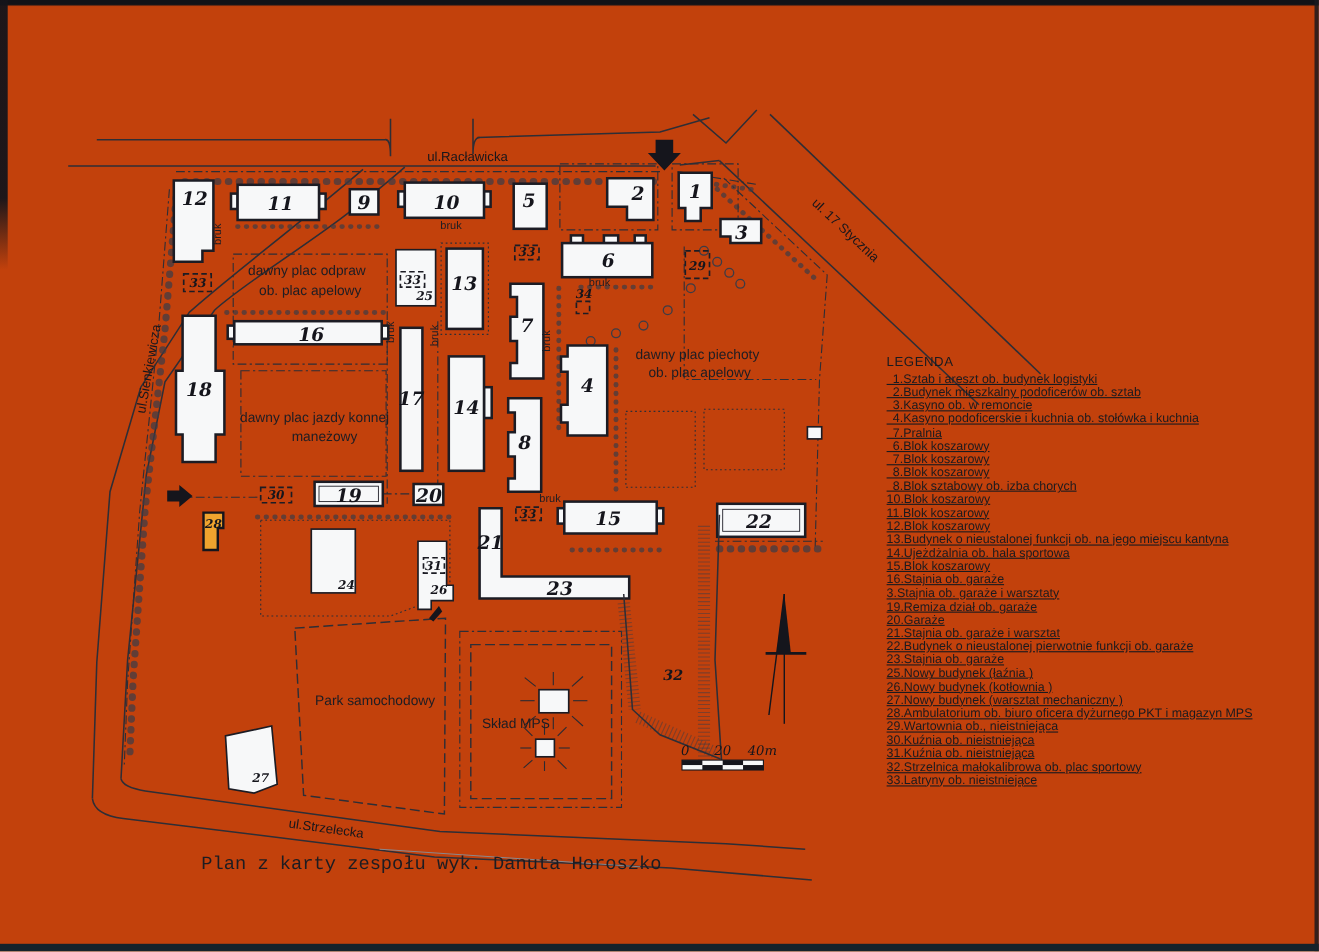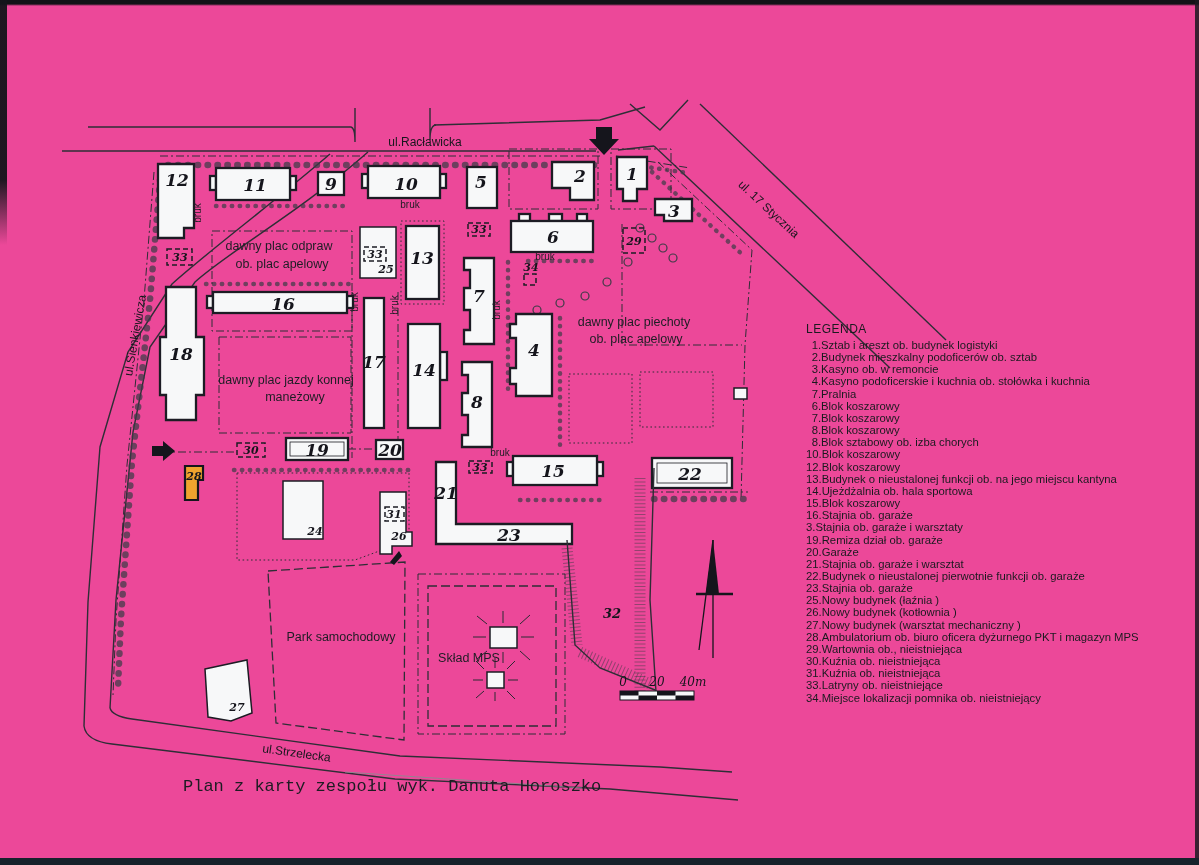--- a/index.html
+++ b/index.html
@@ -1,16 +1,16 @@
 <!DOCTYPE html>
 <html><head>
 <meta charset="utf-8">
 <style>
   html,body{margin:0;padding:0;background:#cfd2d4;}
-  .page{position:relative;width:1199px;height:865px;background:#ec4899;overflow:hidden;
+  .page{position:relative;width:1199px;height:865px;background:#c2410c;overflow:hidden;
         font-family:"Liberation Sans",sans-serif;}
   
   .edge-top{position:absolute;left:0;top:0;width:100%;height:6px;
             background:linear-gradient(#121217 0 4px,rgba(18,18,23,0) 100%);}
   .edge-left{position:absolute;left:0;top:0;width:7px;height:245px;
              background:linear-gradient(rgba(20,20,26,.95) 0 180px,rgba(20,20,26,0) 100%);}
   .edge-right{position:absolute;right:0;top:0;width:4px;height:100%;background:#1a1a20;opacity:.85;}
   .edge-bottom{position:absolute;left:0;bottom:0;width:100%;height:7px;background:#16222b;}
   svg.map{position:absolute;left:0;top:0;}
 
@@ -33,21 +33,21 @@
   .numSm{font:italic bold 11px "DejaVu Serif",serif;fill:#15151c;text-anchor:middle;}
   .numMd{font:italic bold 13px "DejaVu Serif",serif;fill:#15151c;text-anchor:middle;}
   .lbl{font:12.5px "Liberation Sans",sans-serif;fill:#1d1d24;text-anchor:middle;}
   .lblSm{font:10px "Liberation Sans",sans-serif;fill:#1d1d24;text-anchor:middle;}
   .street{font:12px "Liberation Sans",sans-serif;fill:#16161c;text-anchor:middle;}
   .scaleTxt{font:italic 12px "DejaVu Serif",serif;fill:#15151c;text-anchor:middle;}
 
   
   .legend{position:absolute;left:806px;top:289px;width:392px;color:#1a1a1f;}
   .legend-title{font-size:12px;letter-spacing:.5px;margin-bottom:3px;margin-top:33px;}
-  .legend-item{font-size:11.3px;line-height:12.15px;white-space:nowrap;}
+  .legend-item{font-size:11.3px;line-height:12.15px;white-space:nowrap;text-decoration:underline;}
   
   .caption{position:absolute;left:183px;top:777px;font-family:Liberation Mono, monospace;
            font-size:17px;color:#1c1c22;}
 </style>
 </head>
 <body>
 
 <div class="page">
 
   <svg class="map" width="1199" height="865" viewBox="0 0 1199 865">
@@ -314,40 +314,41 @@
         <div class="legend-item"> 1.Sztab i areszt ob. budynek logistyki</div>
         <div class="legend-item"> 2.Budynek mieszkalny podoficerów ob. sztab</div>
         <div class="legend-item"> 3.Kasyno ob. w remoncie</div>
         <div class="legend-item"> 4.Kasyno podoficerskie i kuchnia ob. stołówka i kuchnia</div>
         <div class="legend-item"> 7.Pralnia</div>
         <div class="legend-item"> 6.Blok koszarowy</div>
         <div class="legend-item"> 7.Blok koszarowy</div>
         <div class="legend-item"> 8.Blok koszarowy</div>
         <div class="legend-item"> 8.Blok sztabowy ob. izba chorych</div>
         <div class="legend-item">10.Blok koszarowy</div>
+        <div class="legend-item">11.Blok koszarowy</div>
         <div class="legend-item">12.Blok koszarowy</div>
         <div class="legend-item">13.Budynek o nieustalonej funkcji ob. na jego miejscu kantyna</div>
         <div class="legend-item">14.Ujeżdżalnia ob. hala sportowa</div>
         <div class="legend-item">15.Blok koszarowy</div>
         <div class="legend-item">16.Stajnia ob. garaże</div>
         <div class="legend-item">3.Stajnia ob. garaże i warsztaty</div>
         <div class="legend-item">19.Remiza dział ob. garaże</div>
         <div class="legend-item">20.Garaże</div>
         <div class="legend-item">21.Stajnia ob. garaże i warsztat</div>
         <div class="legend-item">22.Budynek o nieustalonej pierwotnie funkcji ob. garaże</div>
         <div class="legend-item">23.Stajnia ob. garaże</div>
         <div class="legend-item">25.Nowy budynek (łaźnia )</div>
         <div class="legend-item">26.Nowy budynek (kotłownia )</div>
         <div class="legend-item">27.Nowy budynek (warsztat mechaniczny )</div>
         <div class="legend-item">28.Ambulatorium ob. biuro oficera dyżurnego PKT i magazyn MPS</div>
         <div class="legend-item">29.Wartownia ob., nieistniejąca</div>
         <div class="legend-item">30.Kuźnia ob. nieistniejąca</div>
         <div class="legend-item">31.Kuźnia ob. nieistniejąca</div>
+        <div class="legend-item">32.Strzelnica małokalibrowa ob. plac sportowy</div>
         <div class="legend-item">33.Latryny ob. nieistniejące</div>
-        <div class="legend-item">34.Miejsce lokalizacji pomnika ob. nieistniejący</div>
       </div>
   </div>
 
   <div class="caption">Plan z karty zespołu wyk. Danuta Horoszko</div>
 
   <div class="edge-top"></div>
   <div class="edge-left"></div>
   <div class="edge-right"></div>
   <div class="edge-bottom"></div>
 </div>

